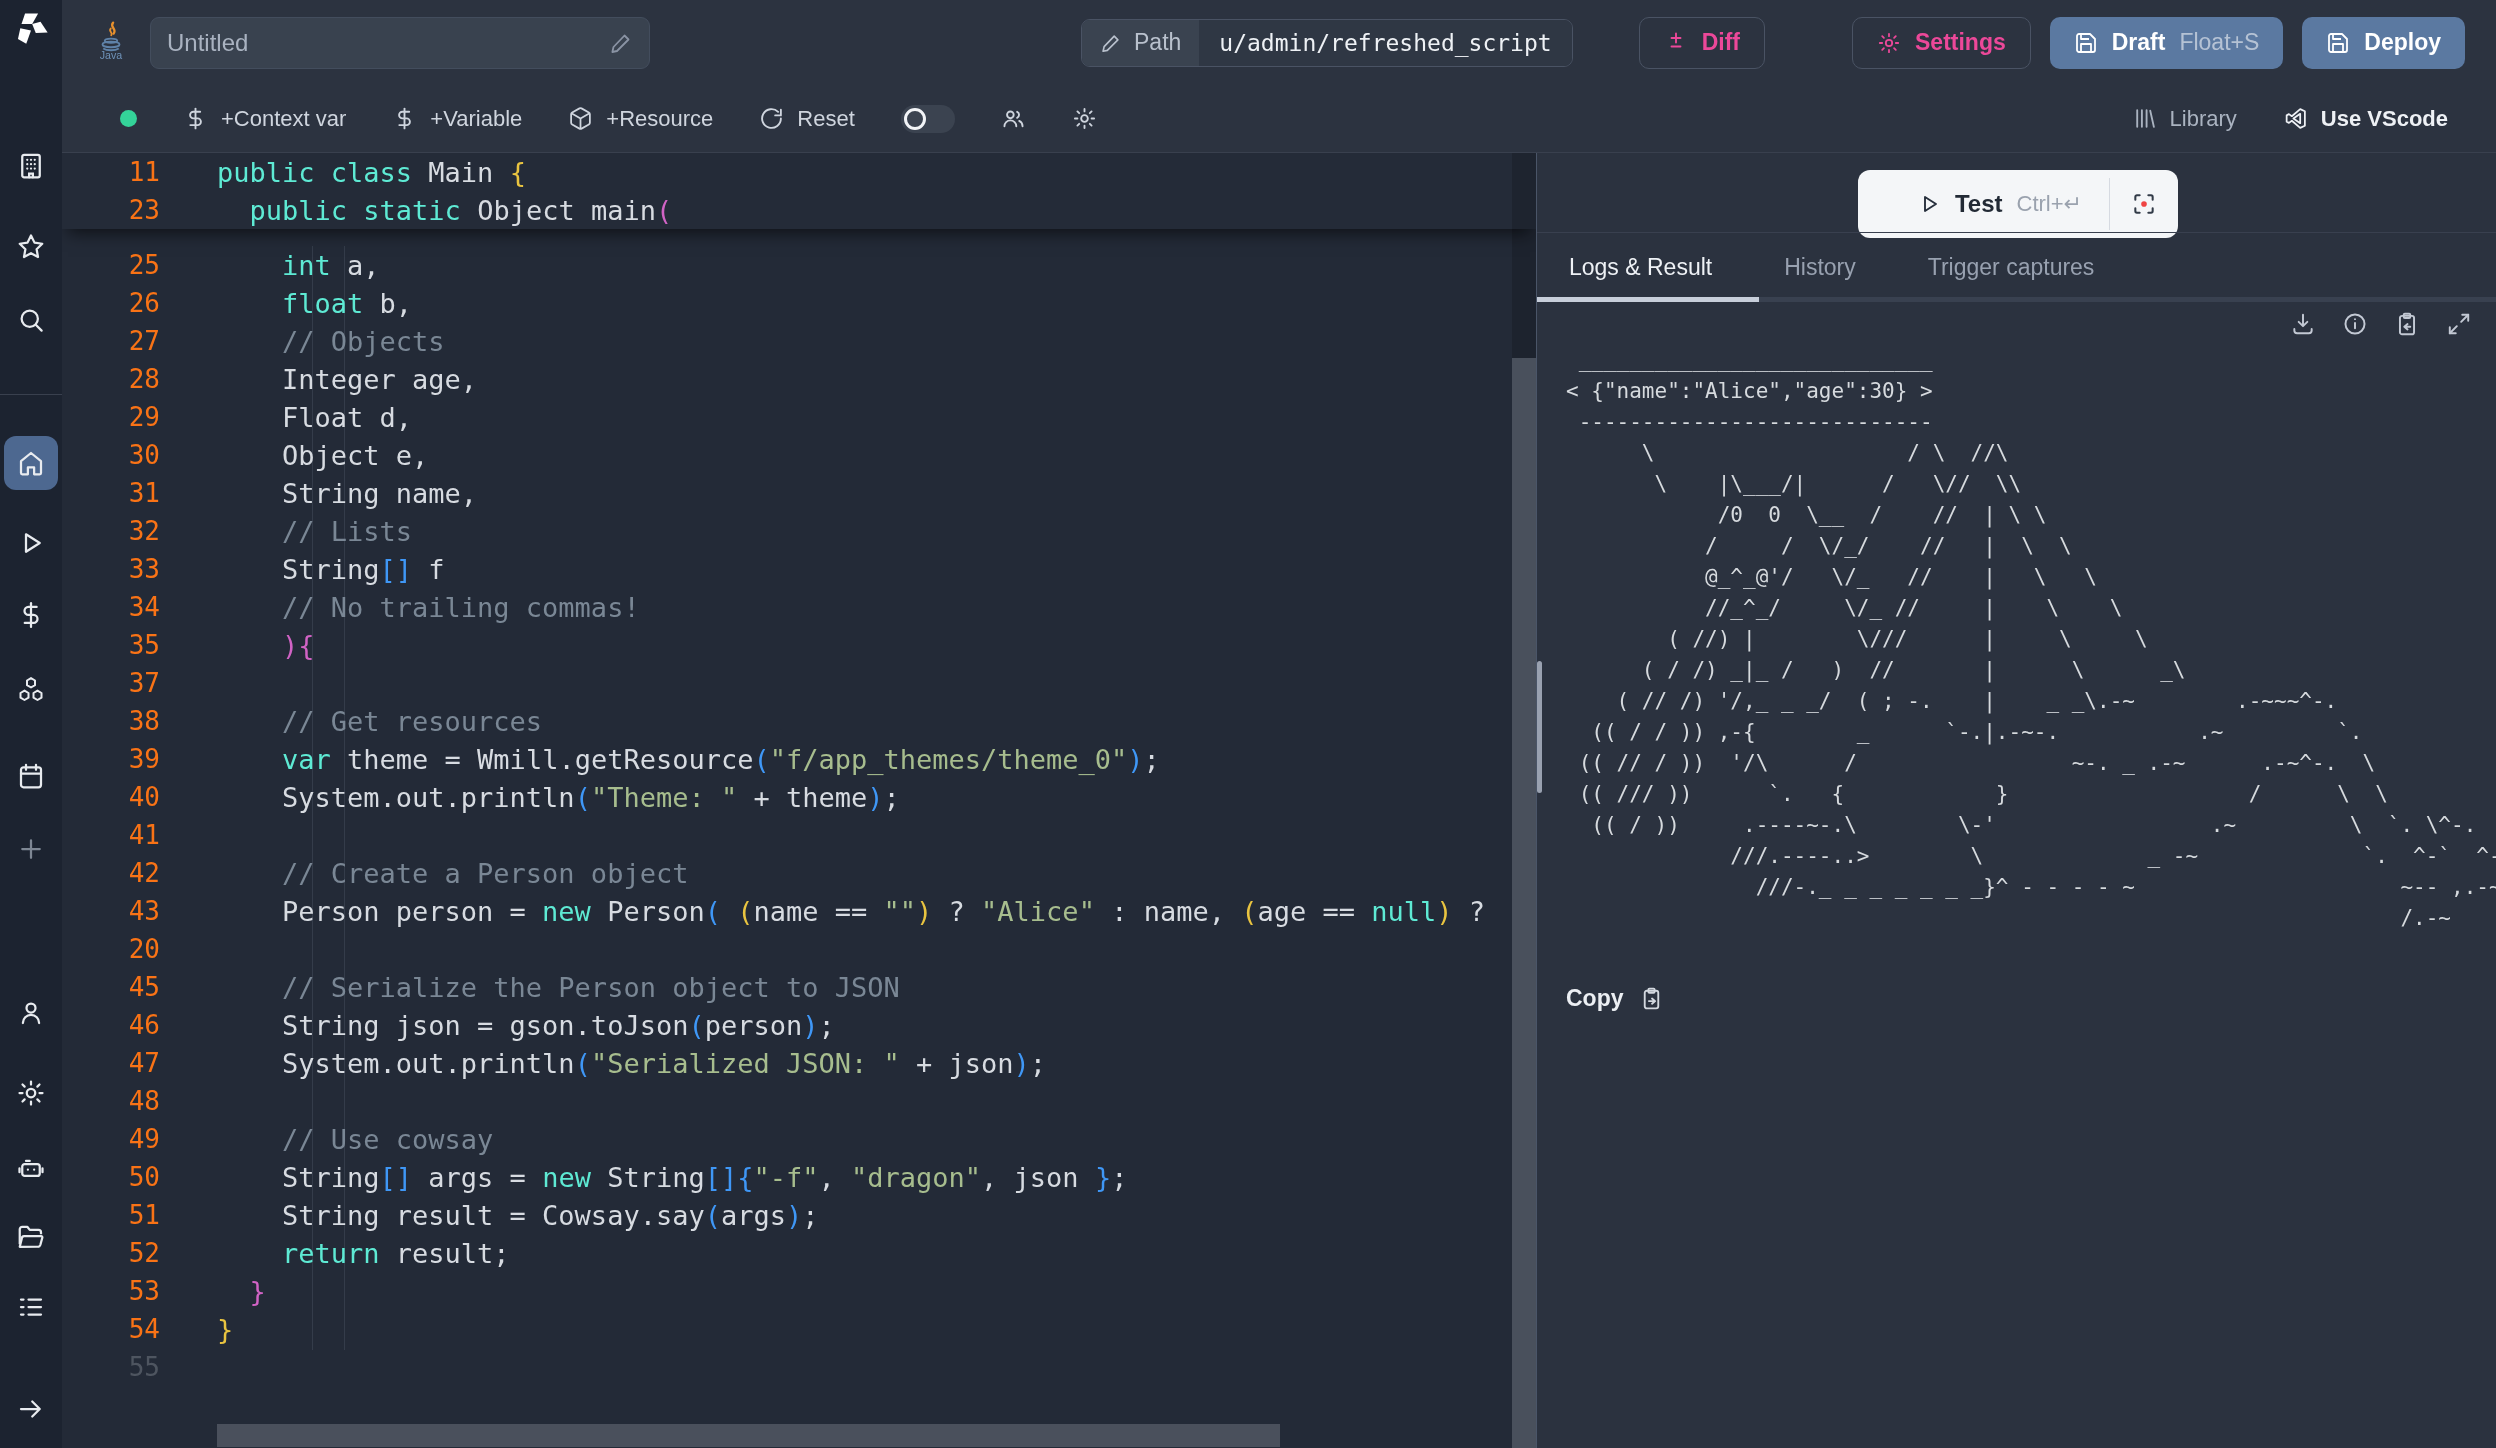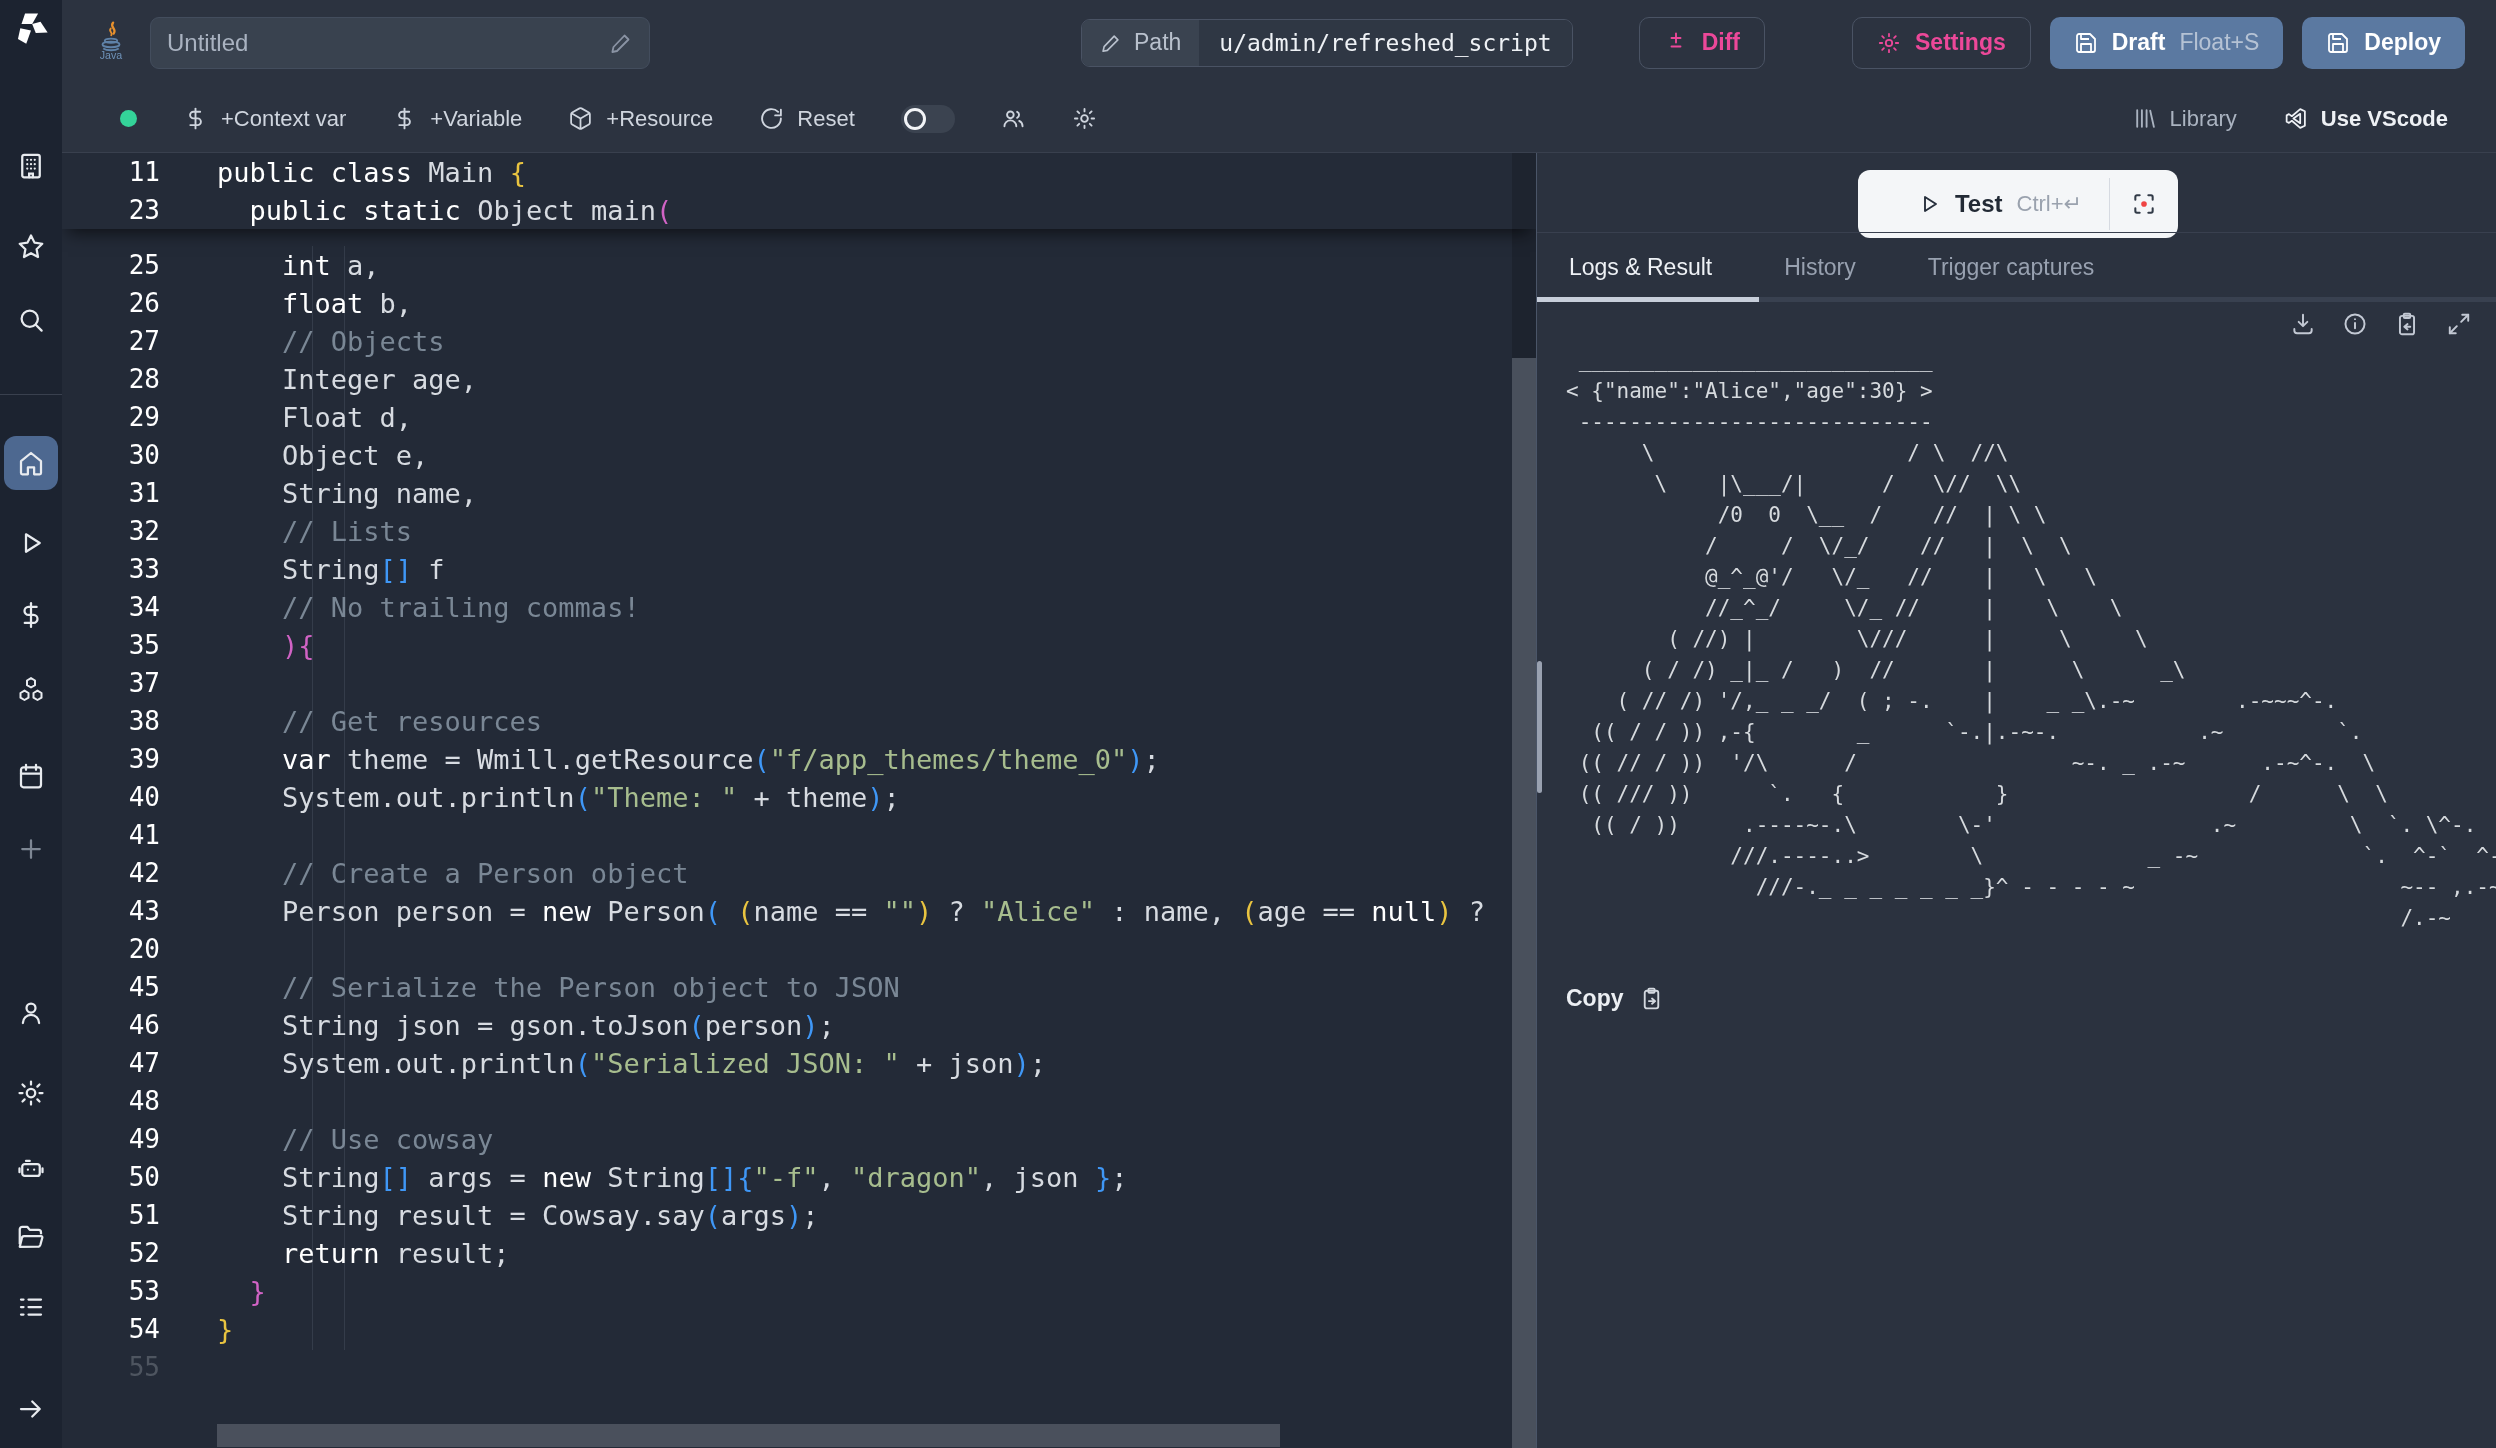--- a/index.html
+++ b/index.html
@@ -45,24 +45,24 @@
   .toggle { width:54px; height:28px; border-radius:14px; background:#3b4350; position:relative; cursor:pointer; }
   .toggle .knob { position:absolute; left:3px; top:3px; width:22px; height:22px; border-radius:50%;
                   border:3px solid #f2f4f7; background:transparent; }
   .tl-right { margin-left:auto; display:flex; align-items:center; gap:46px; padding-right:48px; }
   .tl-right .lib { color:#aab3c0; }
   .tl-right .vsc { color:#eef1f5; font-weight:600; }
 
   
   .editor { position:absolute; left:62px; top:153px; width:1474px; height:1295px; background:#232a37; overflow:hidden; }
   .crow { display:flex; height:38px; align-items:center; font-family:"DejaVu Sans Mono", monospace; font-size:27px; }
-  .gut { width:98px; text-align:right; color:#ffffff; flex:none; font-size:26px; }
+  .gut { width:98px; text-align:right; color:#f97316; flex:none; font-size:26px; }
   .gut.dim { color:#4e5560; }
   .ctext { padding-left:57px; white-space:pre; }
-  .tk-d { color:#d7dbe1; } .tk-k { color:#ffffff; } .tk-c { color:#7a8795; }
+  .tk-d { color:#d7dbe1; } .tk-k { color:#5eead4; } .tk-c { color:#7a8795; }
   .tk-s { color:#a7bd8e; } .tk-y { color:#e9c440; } .tk-p { color:#d163c5; } .tk-b { color:#3f97f6; }
   .sticky { position:absolute; top:0; left:0; right:0; background:#242b38; z-index:5;
             box-shadow:0 10px 16px -6px rgba(0,0,0,.6); }
   .code-rows { position:absolute; top:93px; left:0; right:12px; z-index:2; }
   .iguide { position:absolute; width:1px; top:93px; height:1104px; background:#343c4a; z-index:1; }
   .vsb { position:absolute; top:0; right:0; width:24px; height:1295px; background:rgba(0,0,0,.16); z-index:6; }
   .vsb-thumb { position:absolute; left:0; top:205px; width:24px; height:1090px; background:rgba(128,136,148,.45); }
   .hsb-thumb { position:absolute; left:155px; top:1271px; width:1063px; height:23px; background:#4a505c; z-index:6; }
 
   

